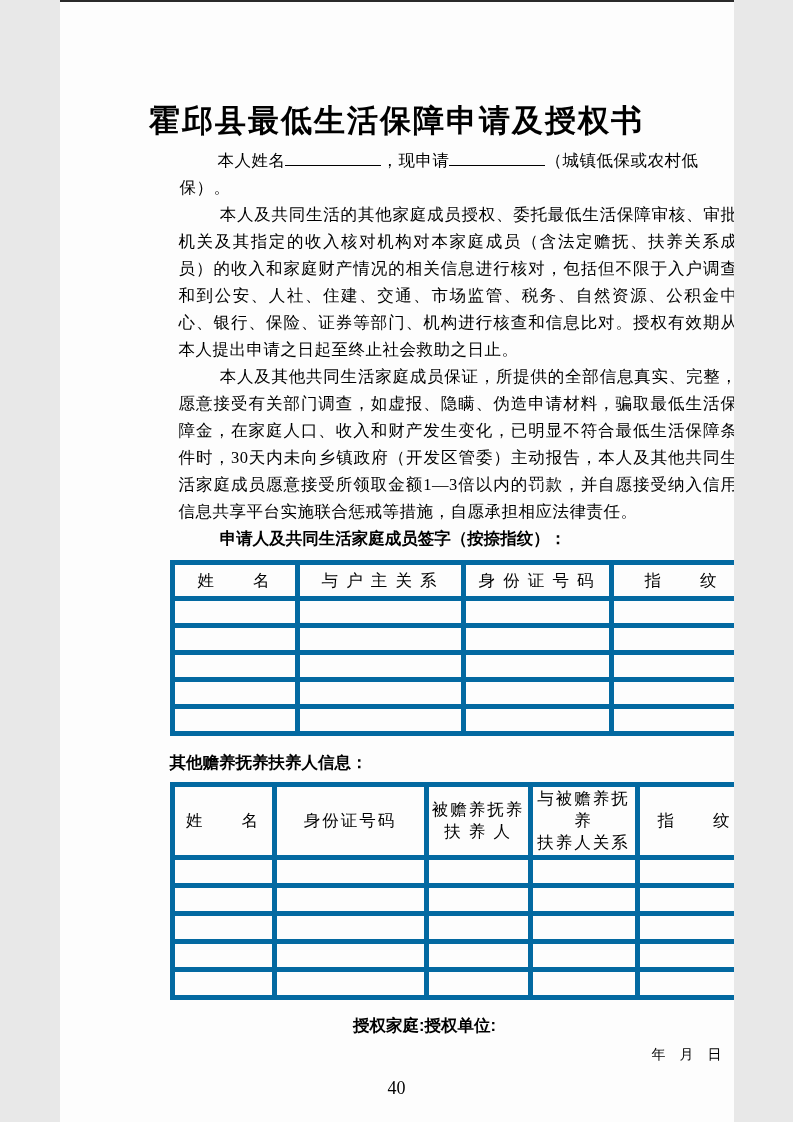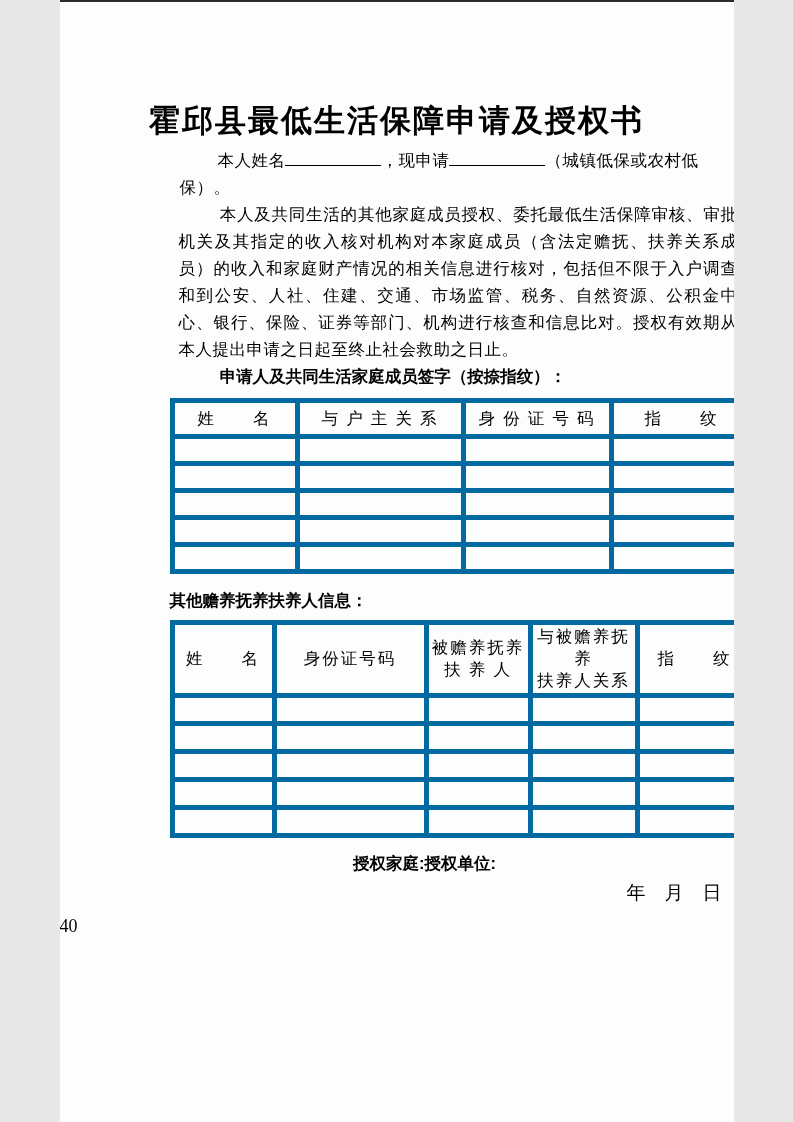--- a/index.html
+++ b/index.html
@@ -66,41 +66,42 @@
   .t2 thead tr { height: 49px; }
   .t2 tbody tr { height: 28px; }
 
   .support-label { margin: 14px 0 0; line-height: 24px; }
 
   .footer-row { display: flex; margin-top: 12px; line-height: 27px; text-align: right; }
   .footer-row .cell1 { width: 255px; }
   .phone-line { line-height: 27px; }
   .date-line {
     text-align: right; padding-right: 28px;
-    font-size: 19px; line-height: 27px; margin-top: 2px;
+    font-size: 14px; line-height: 27px; margin-top: 2px;
   }
   .page-number {
-    font-size: 18px;
+    text-align: center; font-size: 18px;
     margin-top: 8px; line-height: 24px;
   }
 </style>
 </head>
 <body>
 
 <div class="page">
   <div class="top-edge"></div>
 
   <h1 class="title">霍邱县最低生活保障申请及授权书</h1>
 
   <div class="content">
 
     <p class="intro bodytext"><span>本人姓名</span><span class="blank"></span><span>，现申请</span><span class="blank"></span><span>（城镇低保或农村低保）。</span></p>
 
     <p class="para bodytext">本人及共同生活的其他家庭成员授权、委托最低生活保障审核、审批机关及其指定的收入核对机构对本家庭成员（含法定赡抚、扶养关系成员）的收入和家庭财产情况的相关信息进行核对，包括但不限于入户调查和到公安、人社、住建、交通、市场监管、税务、自然资源、公积金中心、银行、保险、证券等部门、机构进行核查和信息比对。授权有效期从本人提出申请之日起至终止社会救助之日止。</p>
 
+    <p class="para bodytext">本人及其他共同生活家庭成员保证，所提供的全部信息真实、完整，愿意接受有关部门调查，如虚报、隐瞒、伪造申请材料，骗取最低生活保障金，在家庭人口、收入和财产发生变化，已明显不符合最低生活保障条件时，30天内未向乡镇政府（开发区管委）主动报告，本人及其他共同生活家庭成员愿意接受所领取金额1—3倍以内的罚款，并自愿接受纳入信用信息共享平台实施联合惩戒等措施，自愿承担相应法律责任。</p>
 
     <p class="sig-line boldlabel">申请人及共同生活家庭成员签字（按捺指纹）：</p>
 
     <table class="formtable t1">
       <colgroup>
         <col style="width:125px">
           <col style="width:166px">
           <col style="width:148px">
           <col style="width:141px">
       </colgroup>

